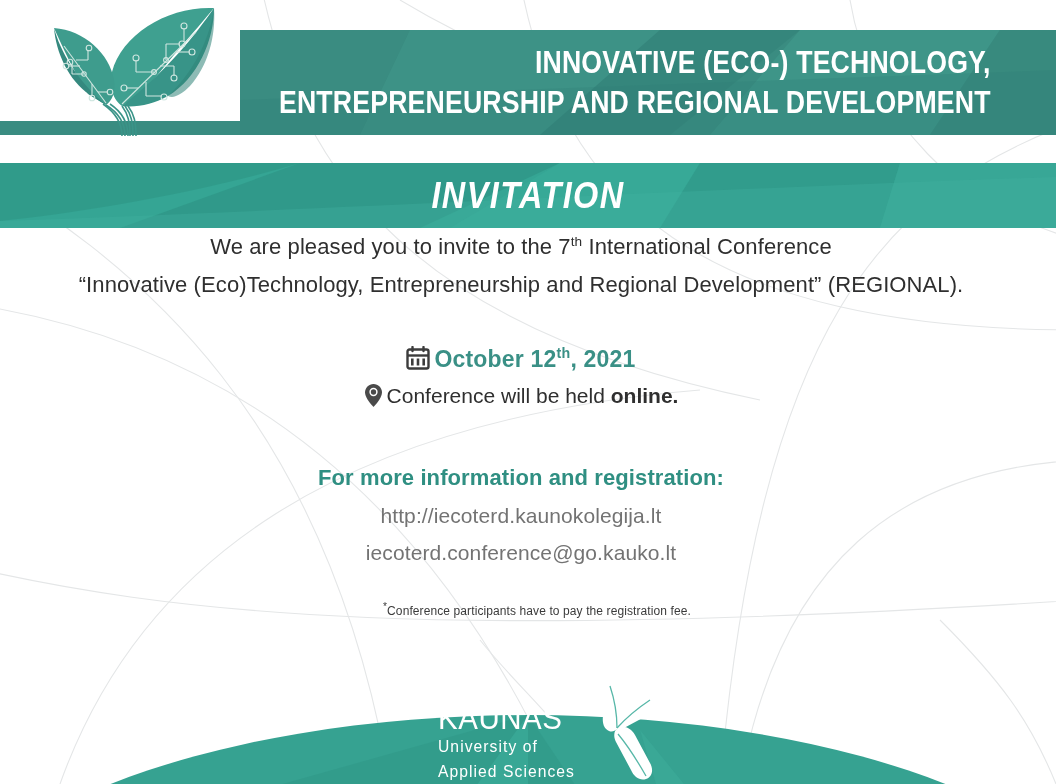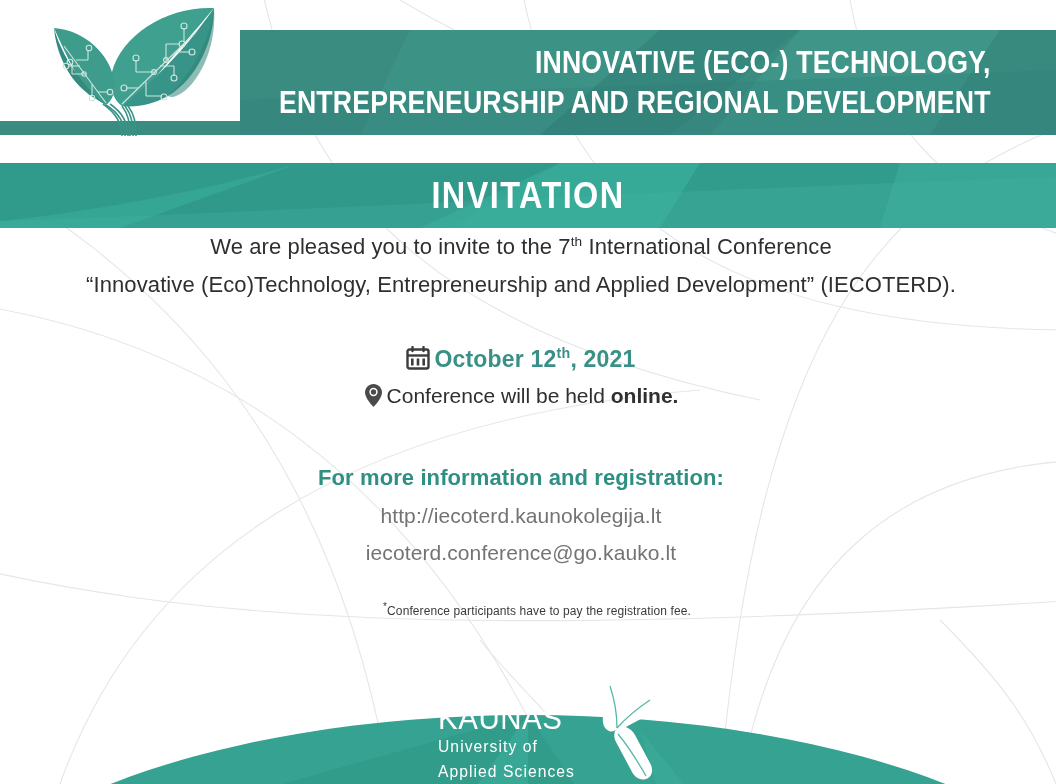--- a/index.html
+++ b/index.html
@@ -80,20 +80,21 @@
   
   .invitation-band {
     position: absolute;
     left: 0;
     top: 163px;
     width: 1056px;
     height: 65px;
     z-index: 2;
     overflow: hidden;
     background: #35a594;
+    font-style: italic;
   }
   .invitation-facets { position: absolute; inset: 0; }
   .invitation-text {
     position: absolute;
     inset: 0;
     display: flex;
     align-items: center;
     justify-content: center;
     color: #ffffff;
     font-family: "Liberation Sans Narrow", "Liberation Sans", sans-serif;
@@ -319,21 +320,21 @@
     </svg>
     <div class="invitation-text">INVITATION</div>
   </div>
 
   <div class="body-area">
 
     <div class="intro">
       <div>
         <span>We are pleased you to invite to the </span><span>7</span><sup>th</sup><span> International Conference</span>
       </div>
-      <div>“Innovative (Eco)Technology, Entrepreneurship and Applied Development” (IECOTERD).</div>
+      <div>“Innovative (Eco)Technology, Entrepreneurship and Regional Development” (REGIONAL).</div>
     </div>
 
     <div class="date-row">
       <svg width="24" height="25" viewBox="0 0 24 25" fill="none">
         <rect x="1.5" y="3.5" width="21" height="19" rx="2" stroke="#3c3c3c" stroke-width="2.4" fill="none"></rect>
         <path d="M 1.5 9.5 L 22.5 9.5" stroke="#3c3c3c" stroke-width="2.4"></path>
         <path d="M 6.5 1 L 6.5 5" stroke="#3c3c3c" stroke-width="2.4" stroke-linecap="round"></path>
         <path d="M 17.5 1 L 17.5 5" stroke="#3c3c3c" stroke-width="2.4" stroke-linecap="round"></path>
         <rect x="5" y="12.5" width="2.6" height="7" fill="#3c3c3c"></rect>
         <rect x="10.7" y="12.5" width="2.6" height="7" fill="#3c3c3c"></rect>

